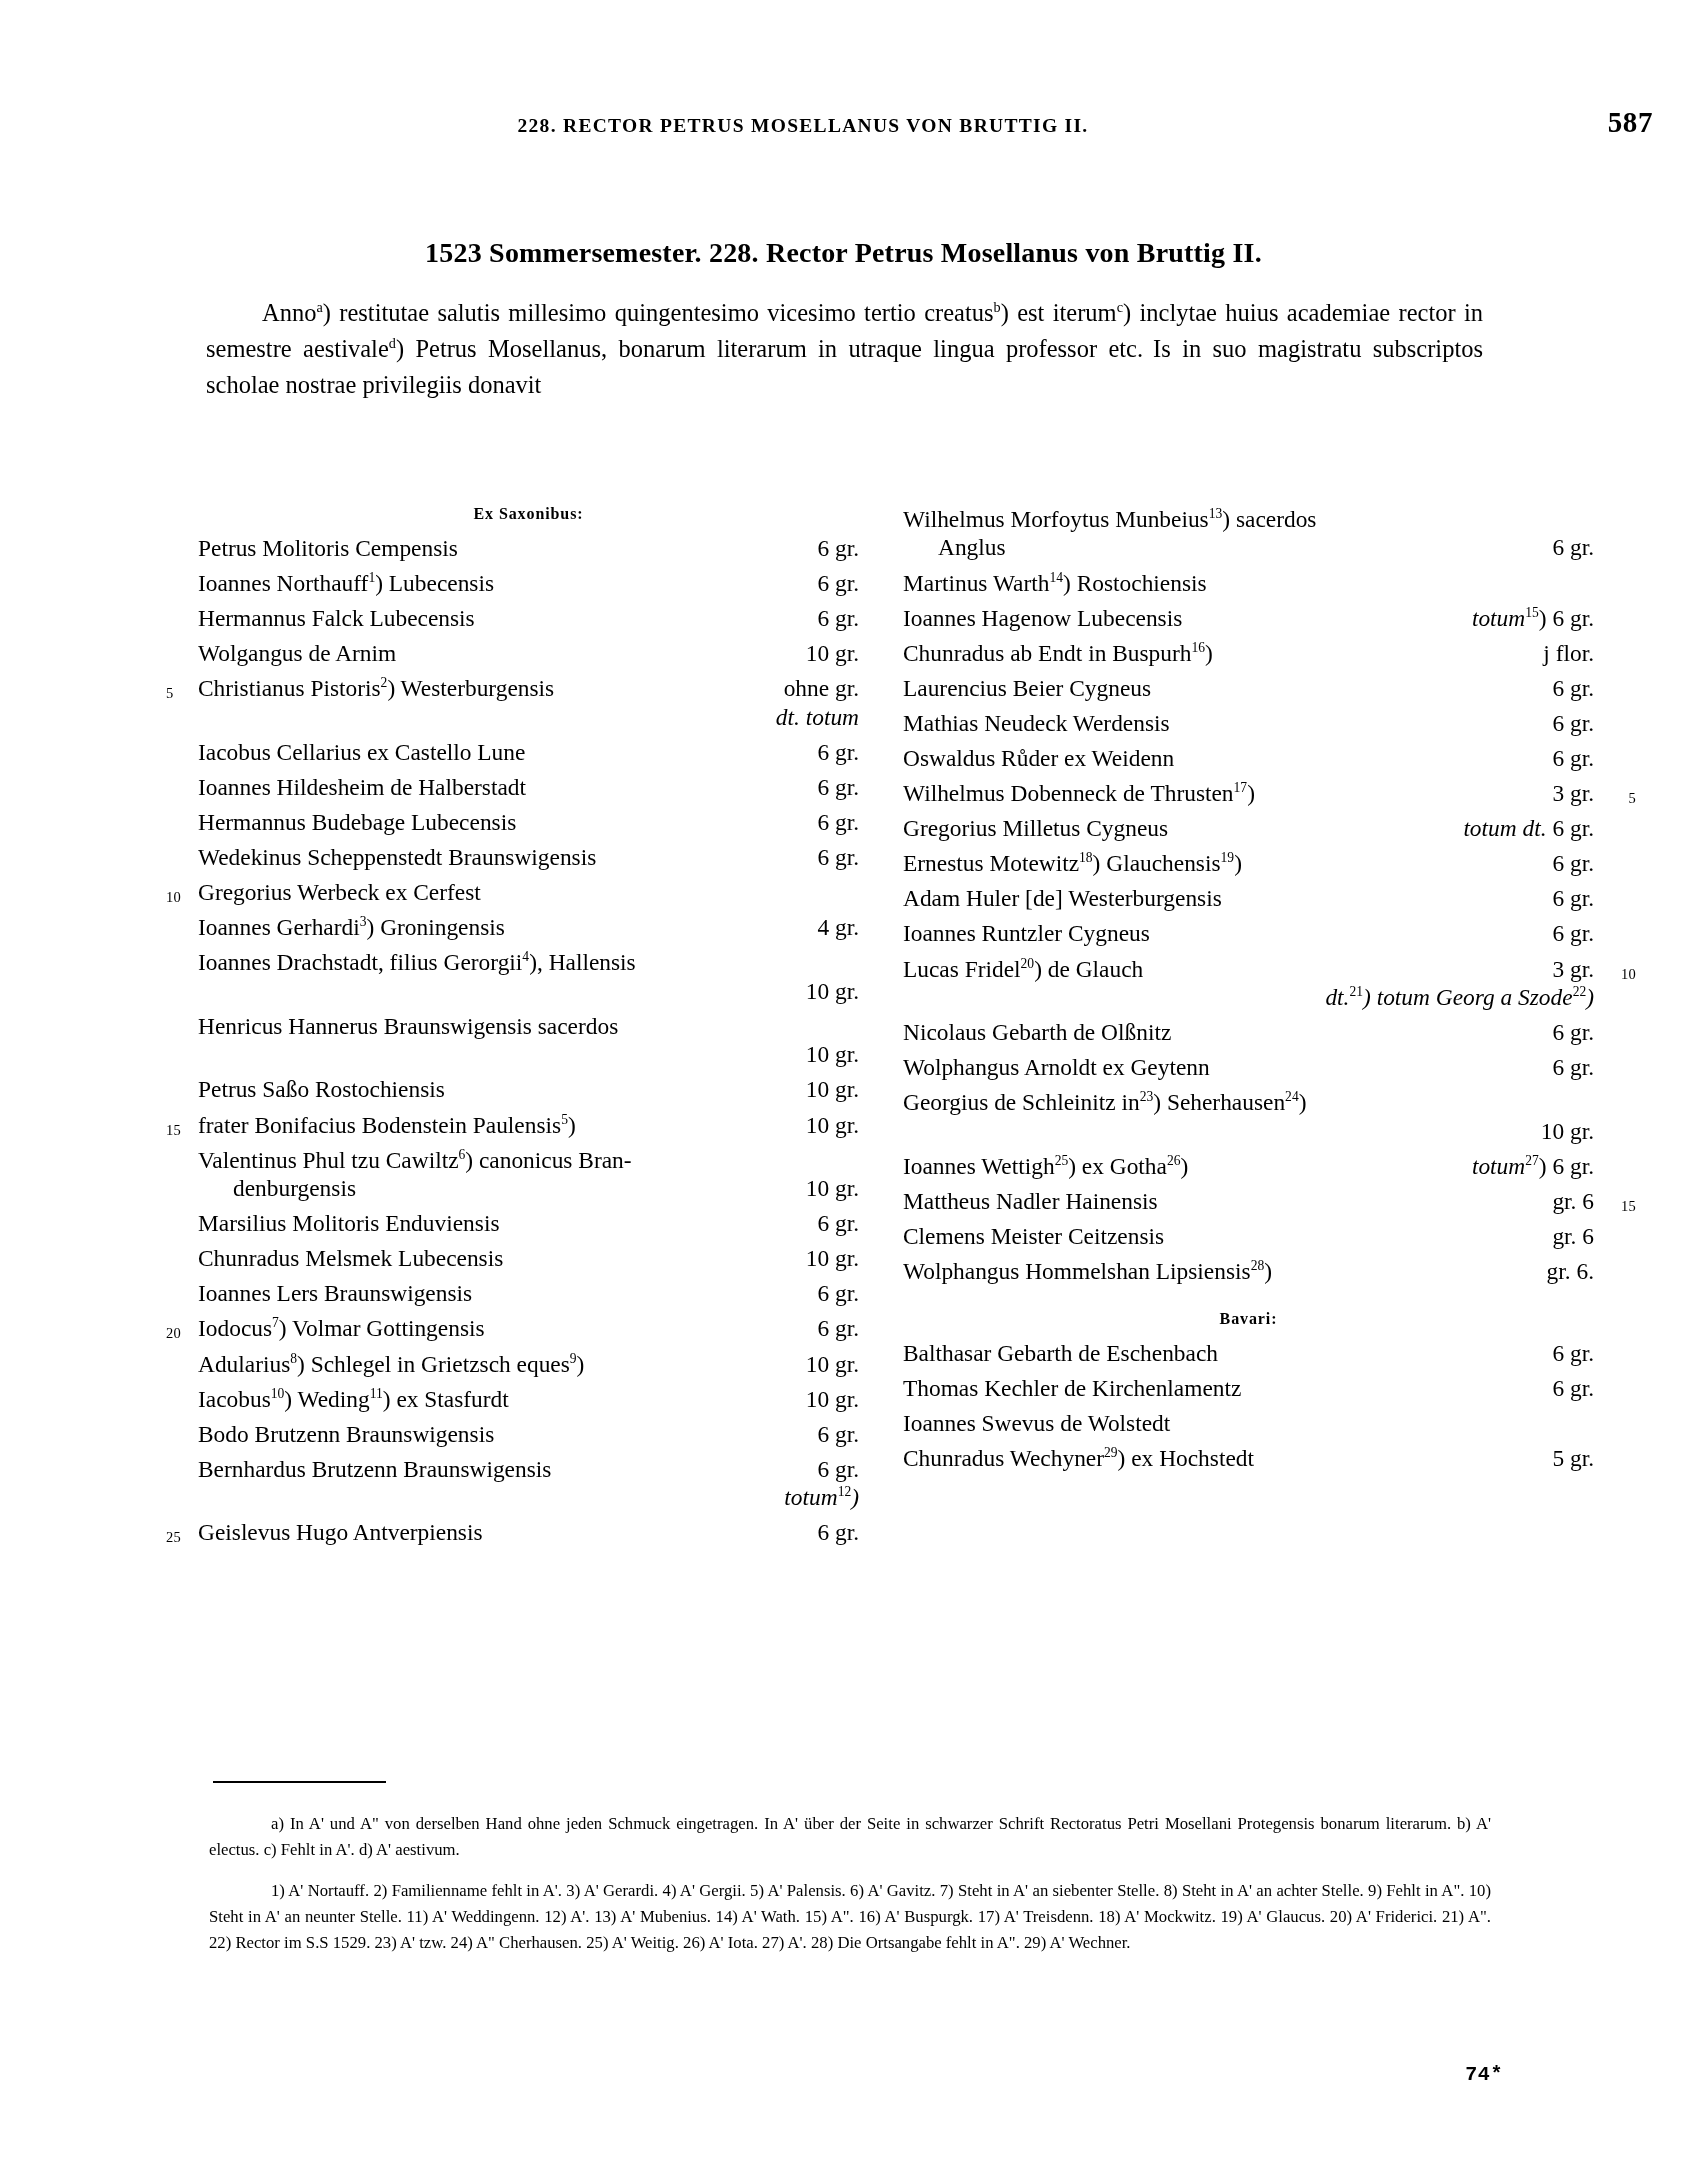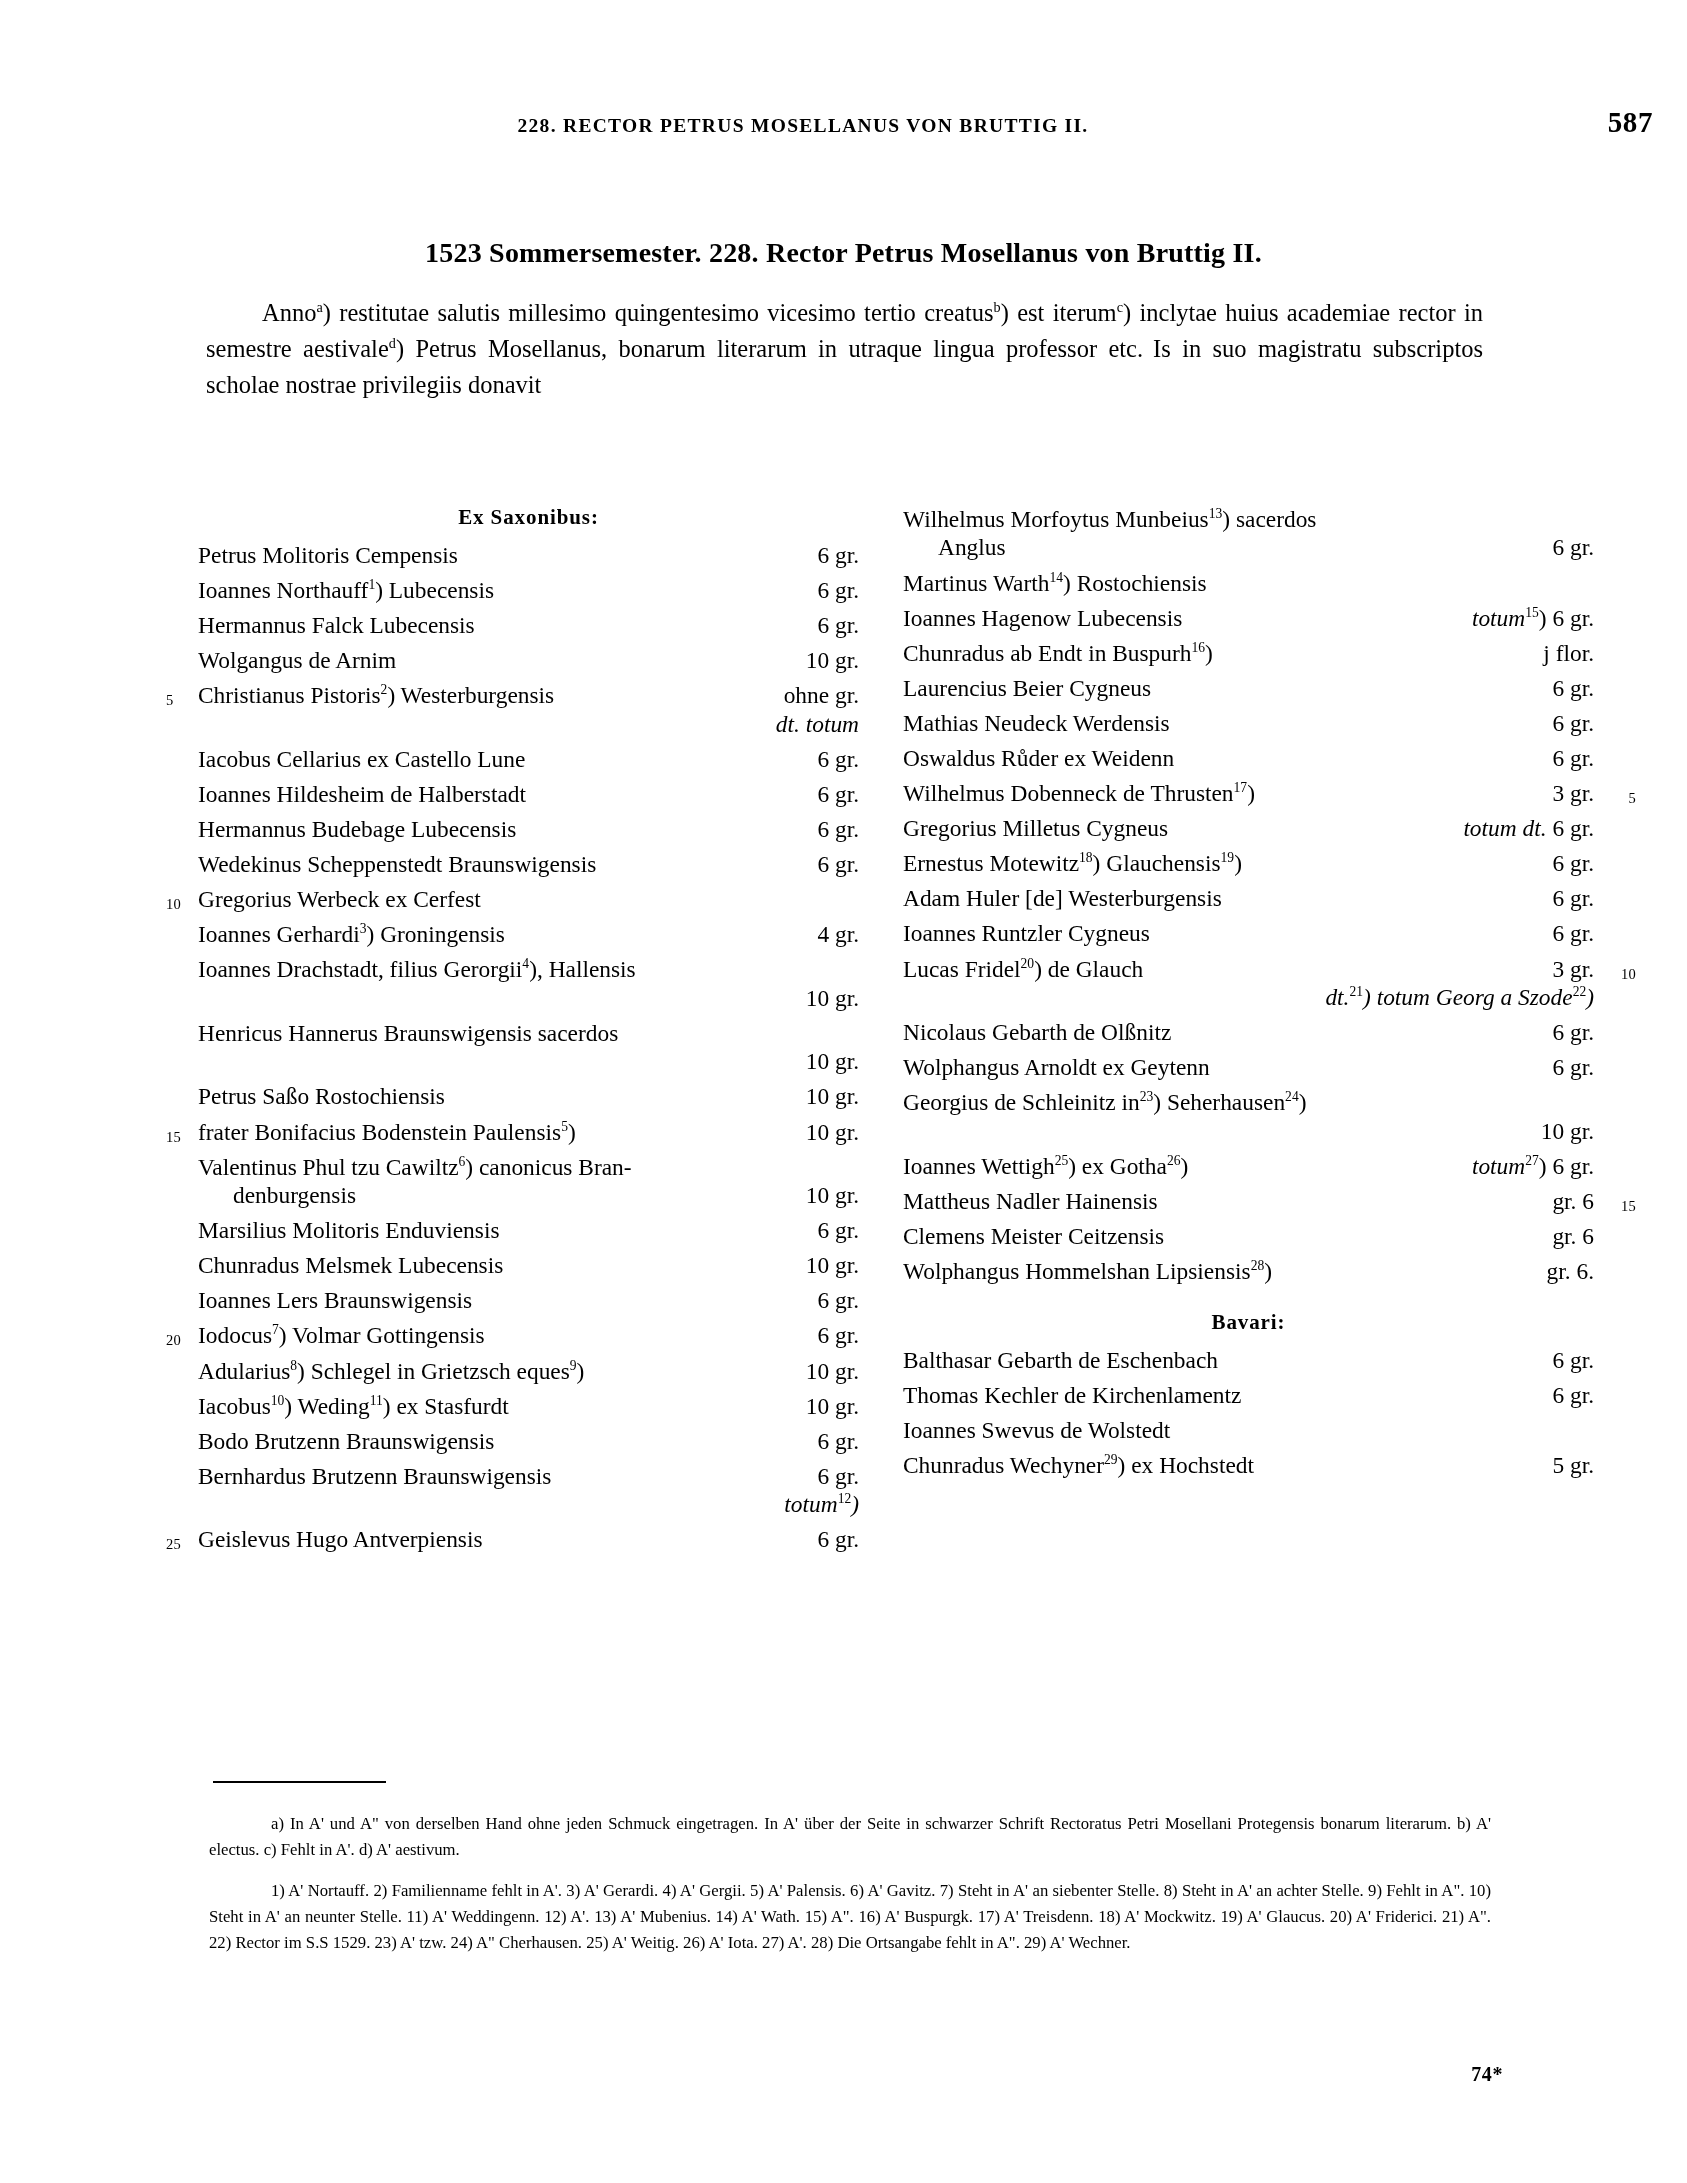--- a/index.html
+++ b/index.html
@@ -45,21 +45,21 @@
   .intro .sp { display:inline-block; width:10px; }
 
   
   .cols { position:absolute; left:0; top:505px; width:100%; }
   .col { position:absolute; top:0; }
   .col-left  { left:198px;  width:661px; }
   .col-right { left:903px; width:691px; }
 
   .grouphead {
     text-align:center;
-    font-size:21px; font-weight:700; letter-spacing:0.9px;
+    font-size:16px; font-weight:700; letter-spacing:0.9px;
     margin-bottom:11px;
   }
   .grouphead.spaced { margin-top:24.5px; }
 
   .entry {
     position:relative;
     font-size:23.4px; line-height:28.4px;
     margin-bottom:6.7px;
     min-height:28.4px;
   }
@@ -83,21 +83,21 @@
   }
   .footnotes {
     position:absolute; left:209px; width:1282px; top:1811px;
     font-size:16.7px; line-height:26px; text-align:justify;
   }
   .footnotes p { margin:0 0 14.5px 0; text-indent:62px; }
   .footnotes p:last-child { margin-bottom:0; }
 
   .signature {
     position:absolute; right:184px; top:2063px;
-    font-size:20px; font-weight:700; letter-spacing:0.6px;
+    font-size:20px; font-weight:700; letter-spacing:0.6px;font-family:Liberation Mono, monospace;
   }
 </style>
 </head>
 <body>
 
 <div class="page">
 
   <div class="runhead">
     <div class="runhead-title">228. Rector Petrus Mosellanus von Bruttig II.</div>
     <div class="runhead-page">587</div>

